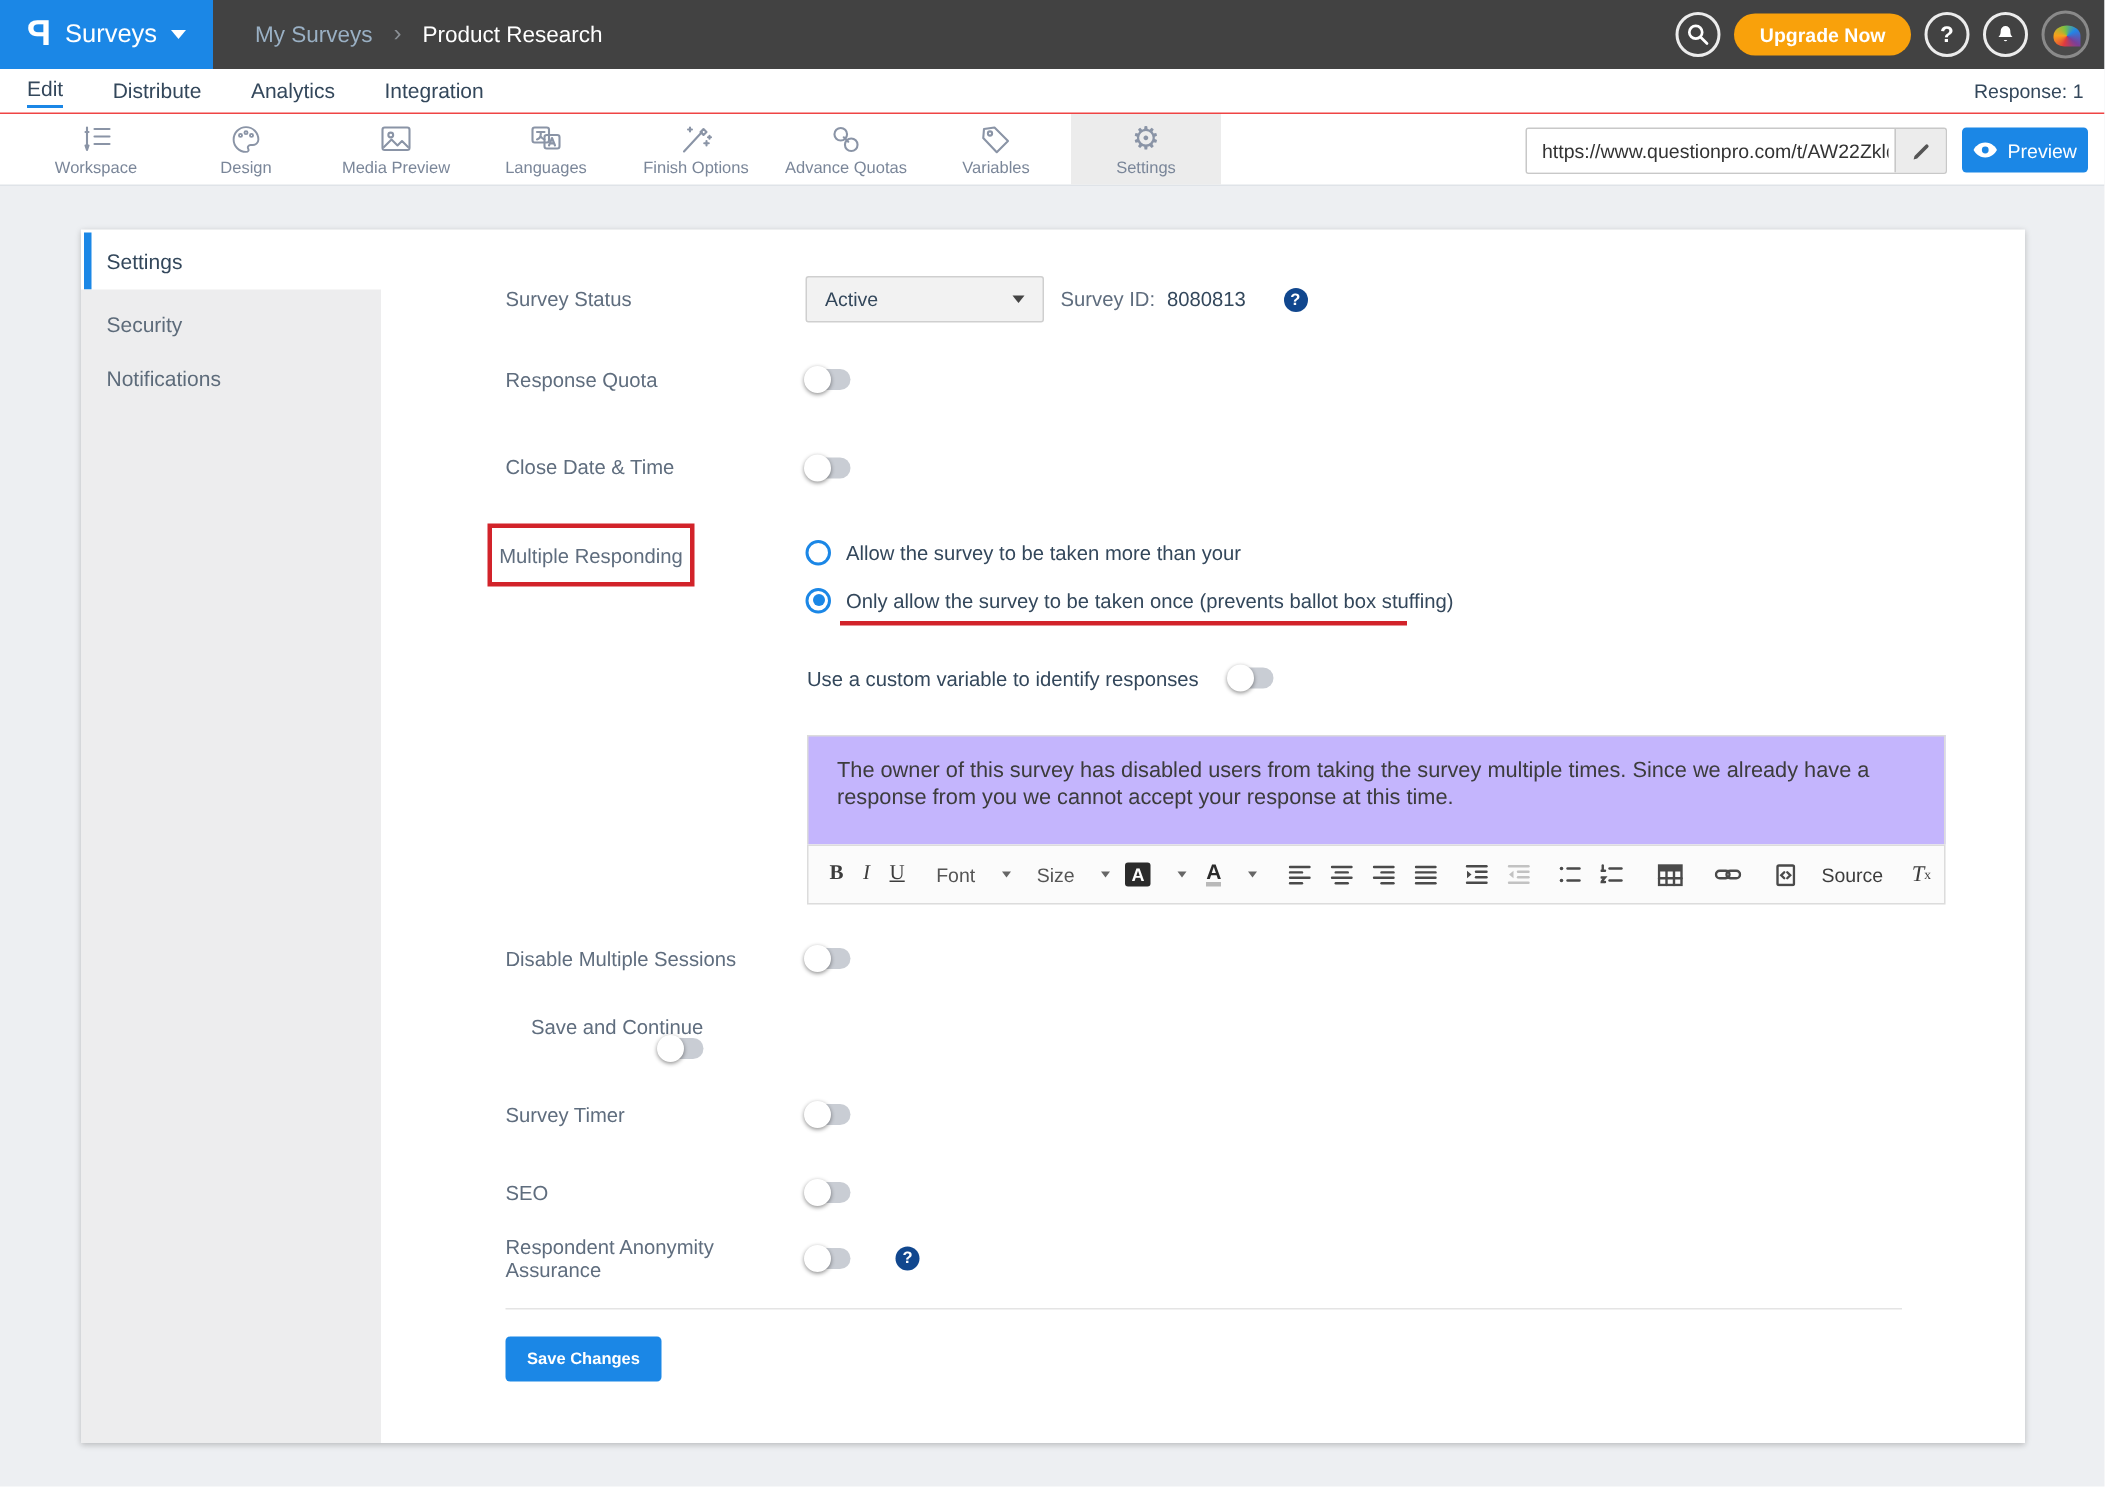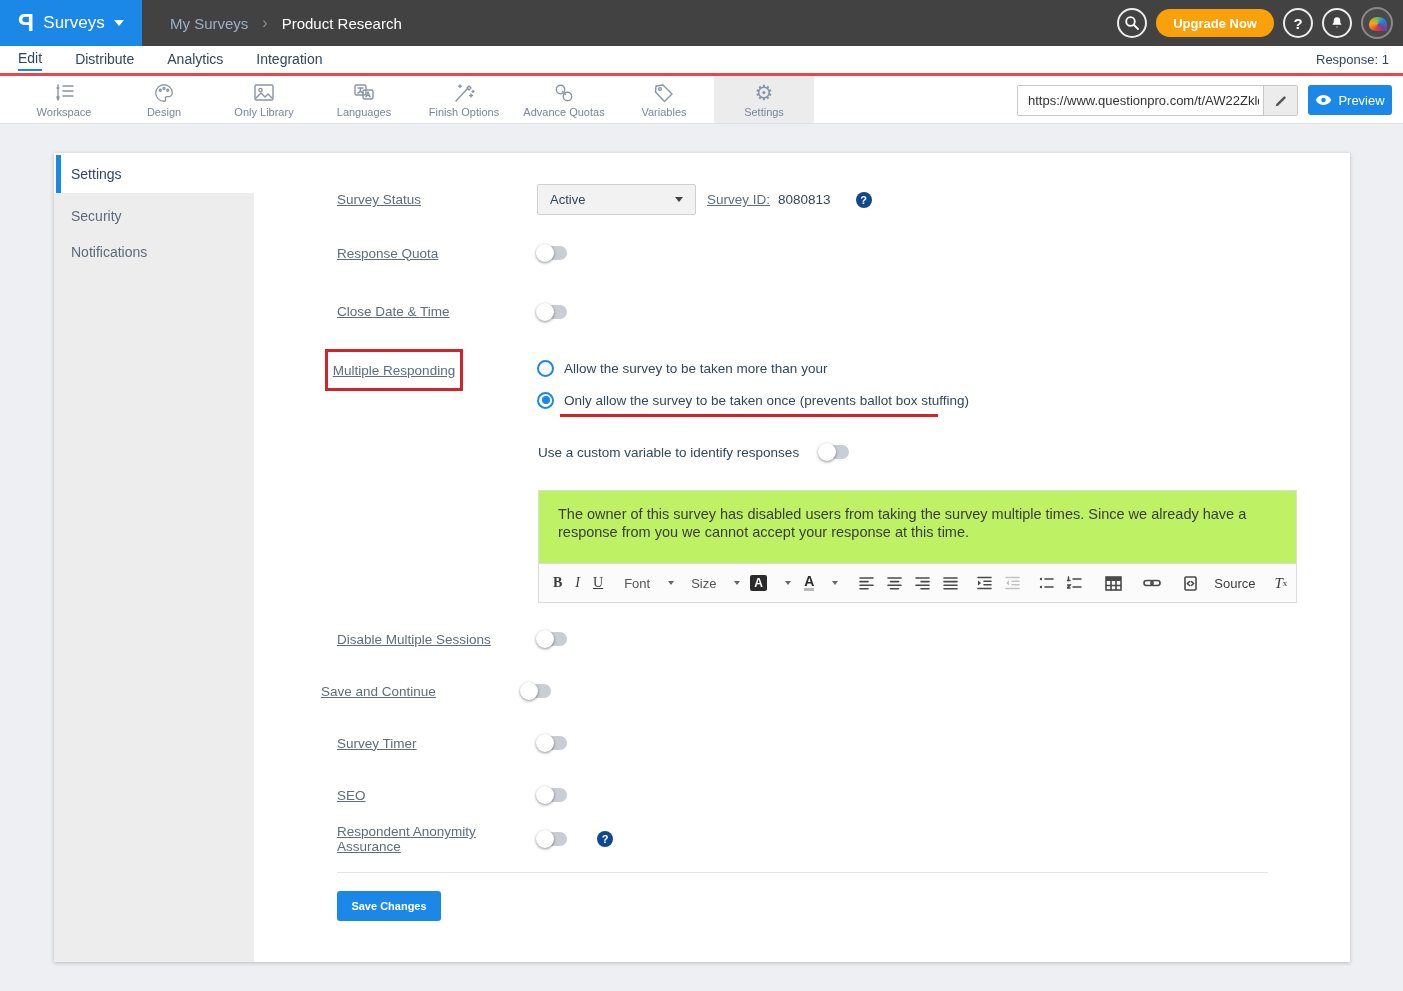--- a/index.html
+++ b/index.html
@@ -16,21 +16,21 @@
   .bc-parent { color:#9ab0c4; cursor:pointer; }
   .bc-sep { color:#8a8f94; font-size:16px; }
   .bc-current { color:#ffffff; }
   .topbar-right { position:absolute; right:10px; top:0; height:46px; display:flex; align-items:center; gap:9px; }
   .circle-btn { width:30px; height:30px; border-radius:50%; border:2px solid rgba(255,255,255,.9); display:flex; align-items:center; justify-content:center; color:#fff; font-weight:bold; font-size:15px; cursor:pointer; background:transparent; }
   .upgrade-btn { height:28px; background:#f9a10b; border:none; border-radius:14px; color:#fff; font-weight:bold; font-size:13px; padding:0 17px; font-family:"Liberation Sans",sans-serif; cursor:pointer; }
   .avatar { width:32px; height:32px; border-radius:50%; border:2px solid #8a8a8a; background:#4a4a4a; position:relative; overflow:hidden; cursor:pointer; }
   .avatar::after { content:""; position:absolute; left:6px; top:8px; width:18px; height:14px; border-radius:50% 50% 0 40%; background:conic-gradient(from 200deg,#e03a3e,#f8a11b,#7ac143,#2086e8,#7a3f98,#e03a3e); }
 
   
-  .tabsbar { height:30px; background:#fff; display:flex; align-items:center; padding:0 14px 0 18px; border-bottom:3px solid #ef4444; position:relative; }
+  .tabsbar { height:30px; background:#fff; display:flex; align-items:center; padding:0 14px 0 18px; border-bottom:1px solid #ef4444; position:relative; }
   .tab { font-size:14px; color:#33475b; margin-right:33px; cursor:pointer; padding:2px 0 3px; }
   .tab.active { border-bottom:2px solid #1b87e6; }
   .response-count { position:absolute; right:14px; font-size:13px; color:#33475b; }
 
   
   .toolbar { height:48px; background:#fff; border-bottom:1px solid #dfe3e8; display:flex; align-items:stretch; padding-left:14px; position:relative; }
   .tb-item { width:100px; display:flex; flex-direction:column; align-items:center; justify-content:center; gap:2px; cursor:pointer; color:#8a94a6; }
   .tb-item.active { background:#ececec; }
   .tb-label { font-size:11px; color:#7a8699; }
   .tb-icon { width:26px; height:22px; display:flex; align-items:center; justify-content:center; }
@@ -45,35 +45,35 @@
   .card { position:absolute; left:54px; top:153px; width:1296px; height:809px; background:#fff; box-shadow:0 1px 4px rgba(0,0,0,.22); }
 
   
   .side-active { position:absolute; left:0; top:2px; width:200px; height:38px; background:#fff; display:flex; align-items:center; padding-left:17px; font-size:14px; color:#33475b; cursor:pointer; }
   .side-active .bar { position:absolute; left:2px; top:0; width:5px; height:38px; background:#1b87e6; }
   .side-gray { position:absolute; left:0; top:40px; width:200px; height:769px; background:#ededee; }
   .side-item { height:39px; display:flex; align-items:center; padding-left:17px; font-size:14px; color:#5d6b7a; cursor:pointer; }
 
   
   .row { position:absolute; display:flex; align-items:center; }
-  .flabel { font-size:13.5px; color:#5f6d7e;text-decoration:underline; }
+  .flabel { font-size:13.5px; color:#5f6d7e; }
   .select { width:159px; height:31px; background:#f2f2f2; border:1px solid #cfcfcf; border-radius:2px; display:flex; align-items:center; padding:0 12px; font-size:13px; color:#33475b; cursor:pointer; position:relative; }
   .select .tri { position:absolute; right:12px; width:0; height:0; border-left:4px solid transparent; border-right:4px solid transparent; border-top:5px solid #444; }
   .help-ic { width:16px; height:16px; border-radius:50%; background:#11478e; color:#fff; font-size:11px; font-weight:bold; display:flex; align-items:center; justify-content:center; cursor:pointer; }
 
   .toggle { width:30px; height:14px; border-radius:7px; background:#c9cdd4; position:relative; cursor:pointer; flex:none; }
   .toggle .knob { position:absolute; left:-1px; top:-2px; width:18px; height:18px; border-radius:50%; background:#fff; box-shadow:0 1px 3px rgba(0,0,0,.45); }
 
   .redbox { position:absolute; left:271px; top:196px; width:138px; height:42px; border:3px solid #d2232a; display:flex; align-items:center; justify-content:center; }
   .radio { width:17px; height:17px; border-radius:50%; border:2px solid #1b87e6; background:#fff; position:relative; margin-right:10px; cursor:pointer; flex:none; }
   .radio.sel::after { content:""; position:absolute; left:2.5px; top:2.5px; width:8px; height:8px; border-radius:50%; background:#1b87e6; }
   .radio-label { font-size:13.5px; color:#33475b; }
   .red-underline { position:absolute; left:506px; top:261px; width:378px; height:3px; background:#d2232a; }
 
-  .msg-panel { position:absolute; left:484px; top:337px; width:759px; height:73px; background:#bef264; border:1px solid #dcdcdc; border-bottom:none; padding:15px 19px 0; font-size:14.5px; color:#3c3c3c; line-height:1.22; }
+  .msg-panel { position:absolute; left:484px; top:337px; width:759px; height:73px; background:#c4b5fd; border:1px solid #dcdcdc; border-bottom:none; padding:15px 19px 0; font-size:14.5px; color:#3c3c3c; line-height:1.22; }
   .editor-bar { position:absolute; left:484px; top:410px; width:759px; height:40px; background:#fbfbfb; border:1px solid #dcdcdc; display:flex; align-items:center; padding:0 14px; gap:13px; }
   .ed-btn { display:flex; align-items:center; justify-content:center; color:#3c3c3c; font-size:14px; cursor:pointer; flex:none; }
   .ed-b { font-weight:bold; font-family:"Liberation Serif",serif; }
   .ed-i { font-style:italic; font-family:"Liberation Serif",serif; }
   .ed-u { text-decoration:underline; font-family:"Liberation Serif",serif; }
   .ed-dd { display:flex; align-items:center; gap:18px; color:#555; font-size:13px; cursor:pointer; }
   .ed-caret { width:0; height:0; border-left:3.5px solid transparent; border-right:3.5px solid transparent; border-top:4px solid #666; }
   .ed-font { width:76px; justify-content:space-between; }
   .ed-size { width:42px; justify-content:space-between; }
   .abox { width:17px; height:16px; background:#2b2b2b; color:#fff; border-radius:2px; font-size:12px; font-weight:bold; display:flex; align-items:center; justify-content:center; }
@@ -154,21 +154,21 @@
     <span class="tb-label">Design</span>
   </div>
   <div class="tb-item">
     <span class="tb-icon">
         <svg width="24" height="22" viewBox="0 0 24 22">
           <rect x="3" y="3" width="18" height="15" rx="1.5"></rect>
           <circle cx="8.5" cy="8" r="1.6"></circle>
           <path d="M4 16l5-5 4 4 3-3 4 4"></path>
         </svg>
       </span>
-    <span class="tb-label">Only Library</span>
+    <span class="tb-label">Media Preview</span>
   </div>
   <div class="tb-item">
     <span class="tb-icon">
         <svg width="24" height="22" viewBox="0 0 24 22">
           <rect x="3" y="3" width="11" height="10" rx="1.5"></rect>
           <rect x="11" y="8" width="10" height="9" rx="1.5"></rect>
           <path d="M6 6h5 M8.5 6v1.5c0 2-1 3-2.5 3.5 M8.5 9c.8 1.2 1.8 1.8 2.5 2"></path>
           <path d="M14 15l2-5 2 5 M14.6 13.6h2.8"></path>
         </svg>
       </span>
@@ -404,21 +404,21 @@
         <sub>x</sub>
       </span>
   </div>
 
   <div class="row" style="left:283px; top:472px; height:28px;">
     <span class="flabel" style="width:200px;">Disable Multiple Sessions</span>
     <span class="toggle">
         <span class="knob"></span>
       </span>
   </div>
-  <div class="row" style="left:267px; top:524px; height:28px;">
+  <div class="row" style="left:300px; top:524px; height:28px;flex-direction:column;">
     <span class="flabel" style="width:200px;">Save and Continue</span>
     <span class="toggle">
         <span class="knob"></span>
       </span>
   </div>
   <div class="row" style="left:283px; top:576px; height:28px;">
     <span class="flabel" style="width:200px;">Survey Timer</span>
     <span class="toggle">
         <span class="knob"></span>
       </span>

